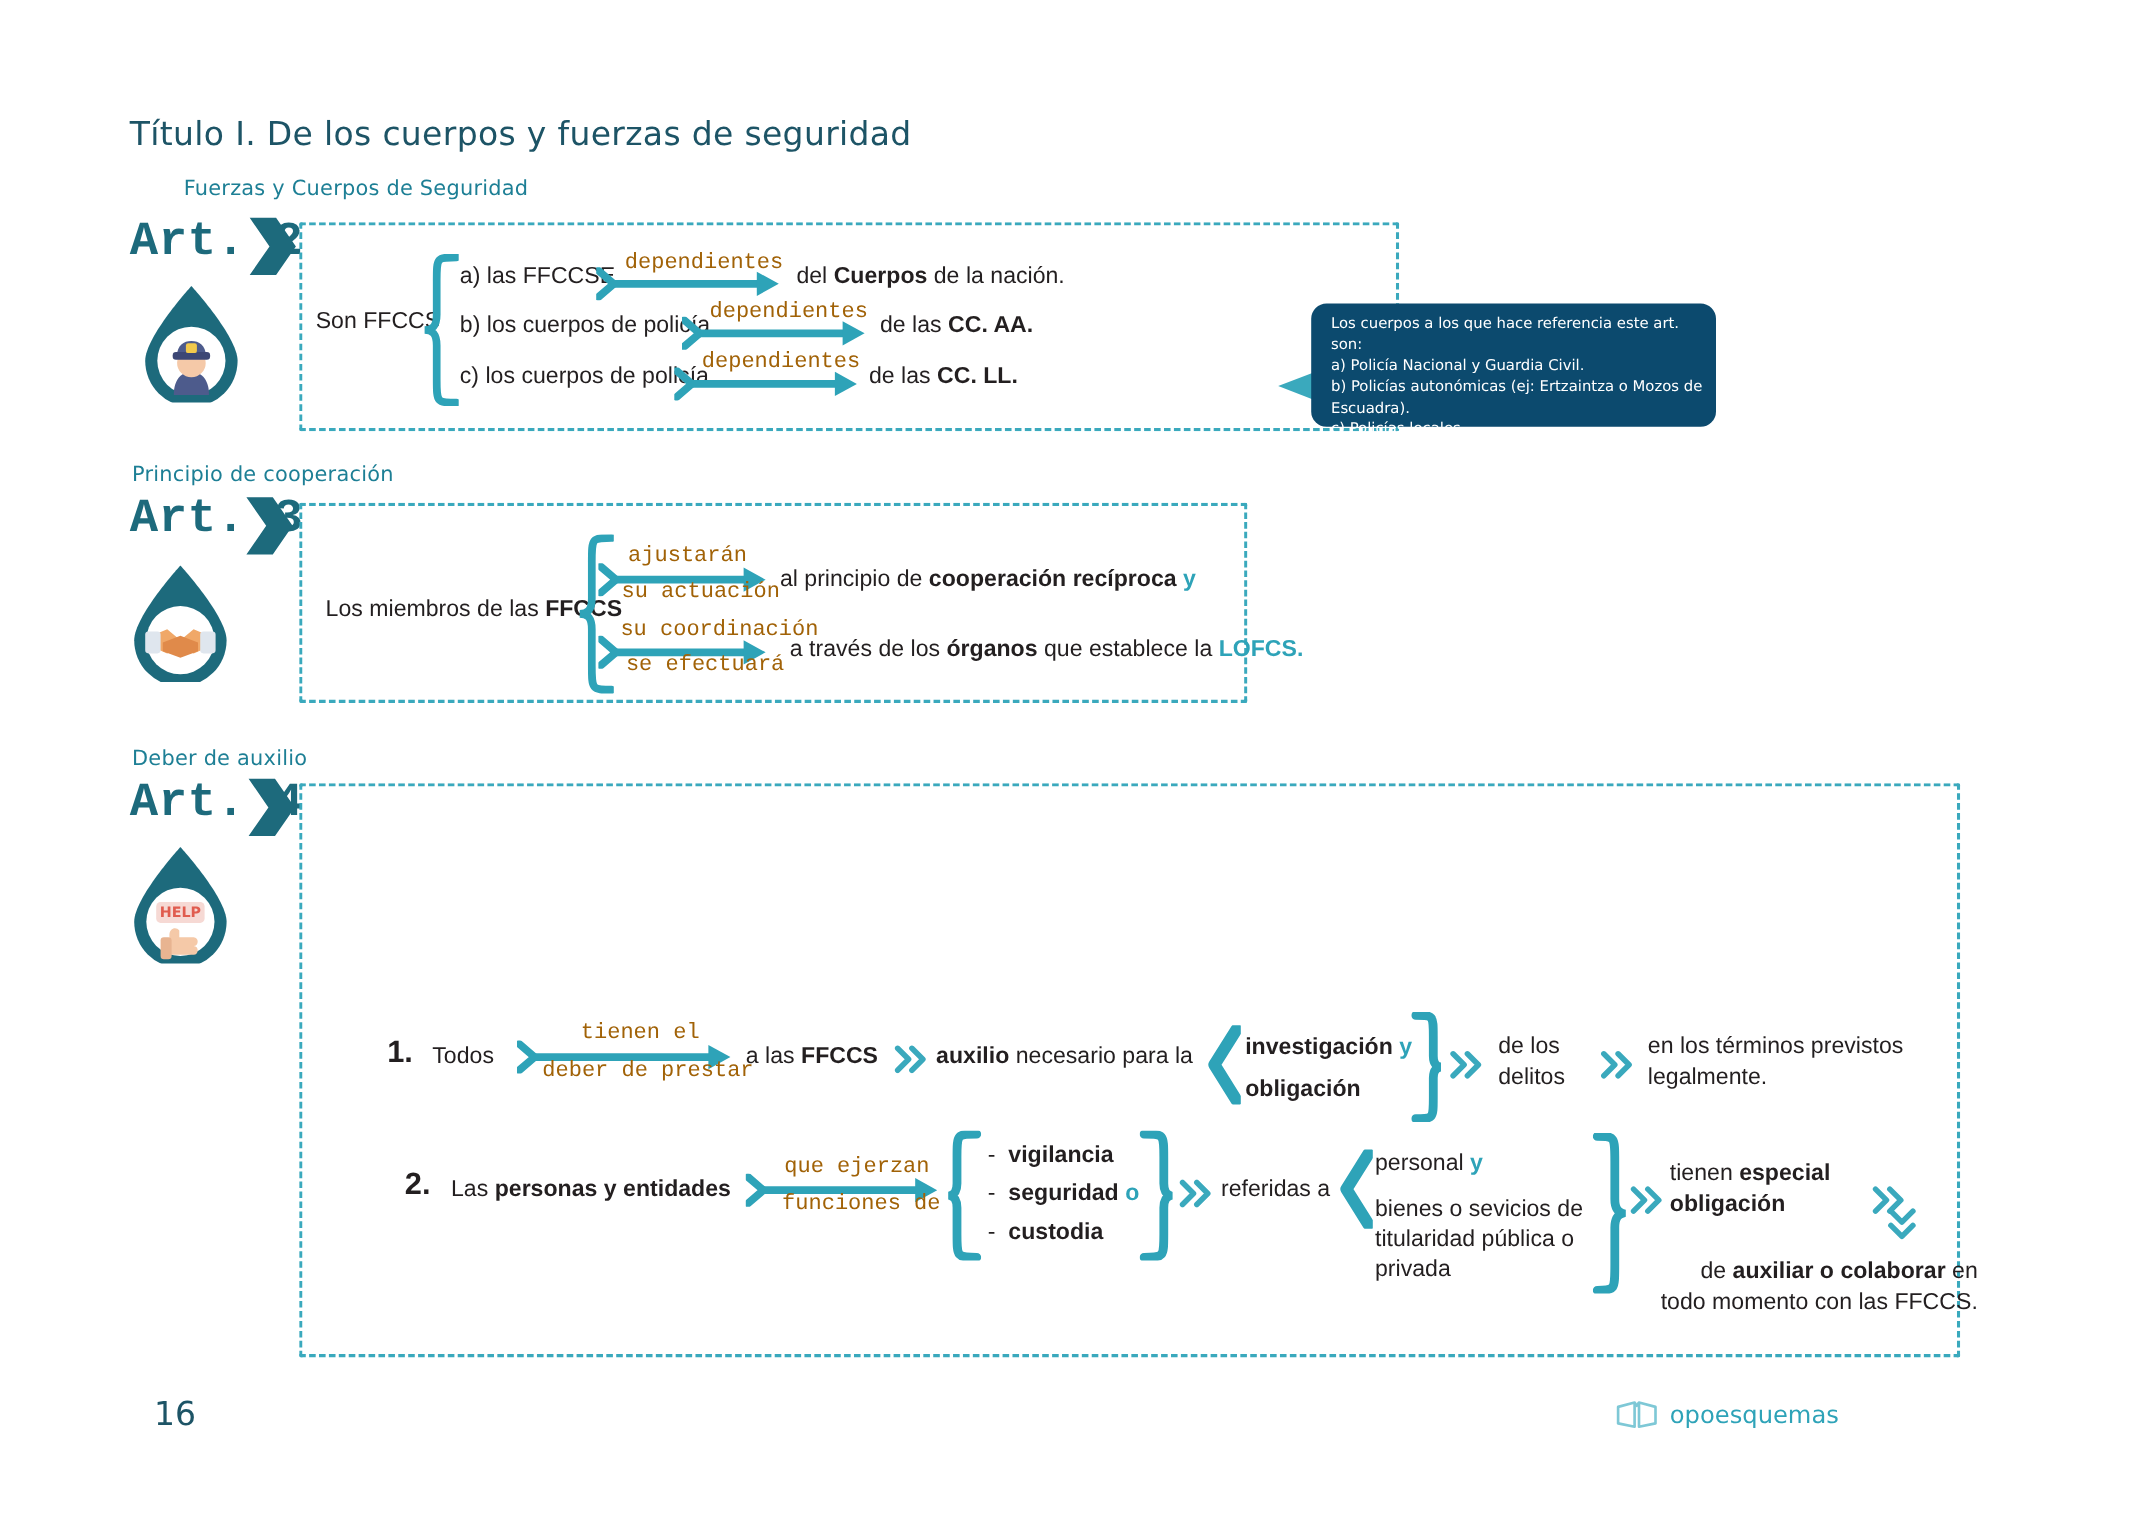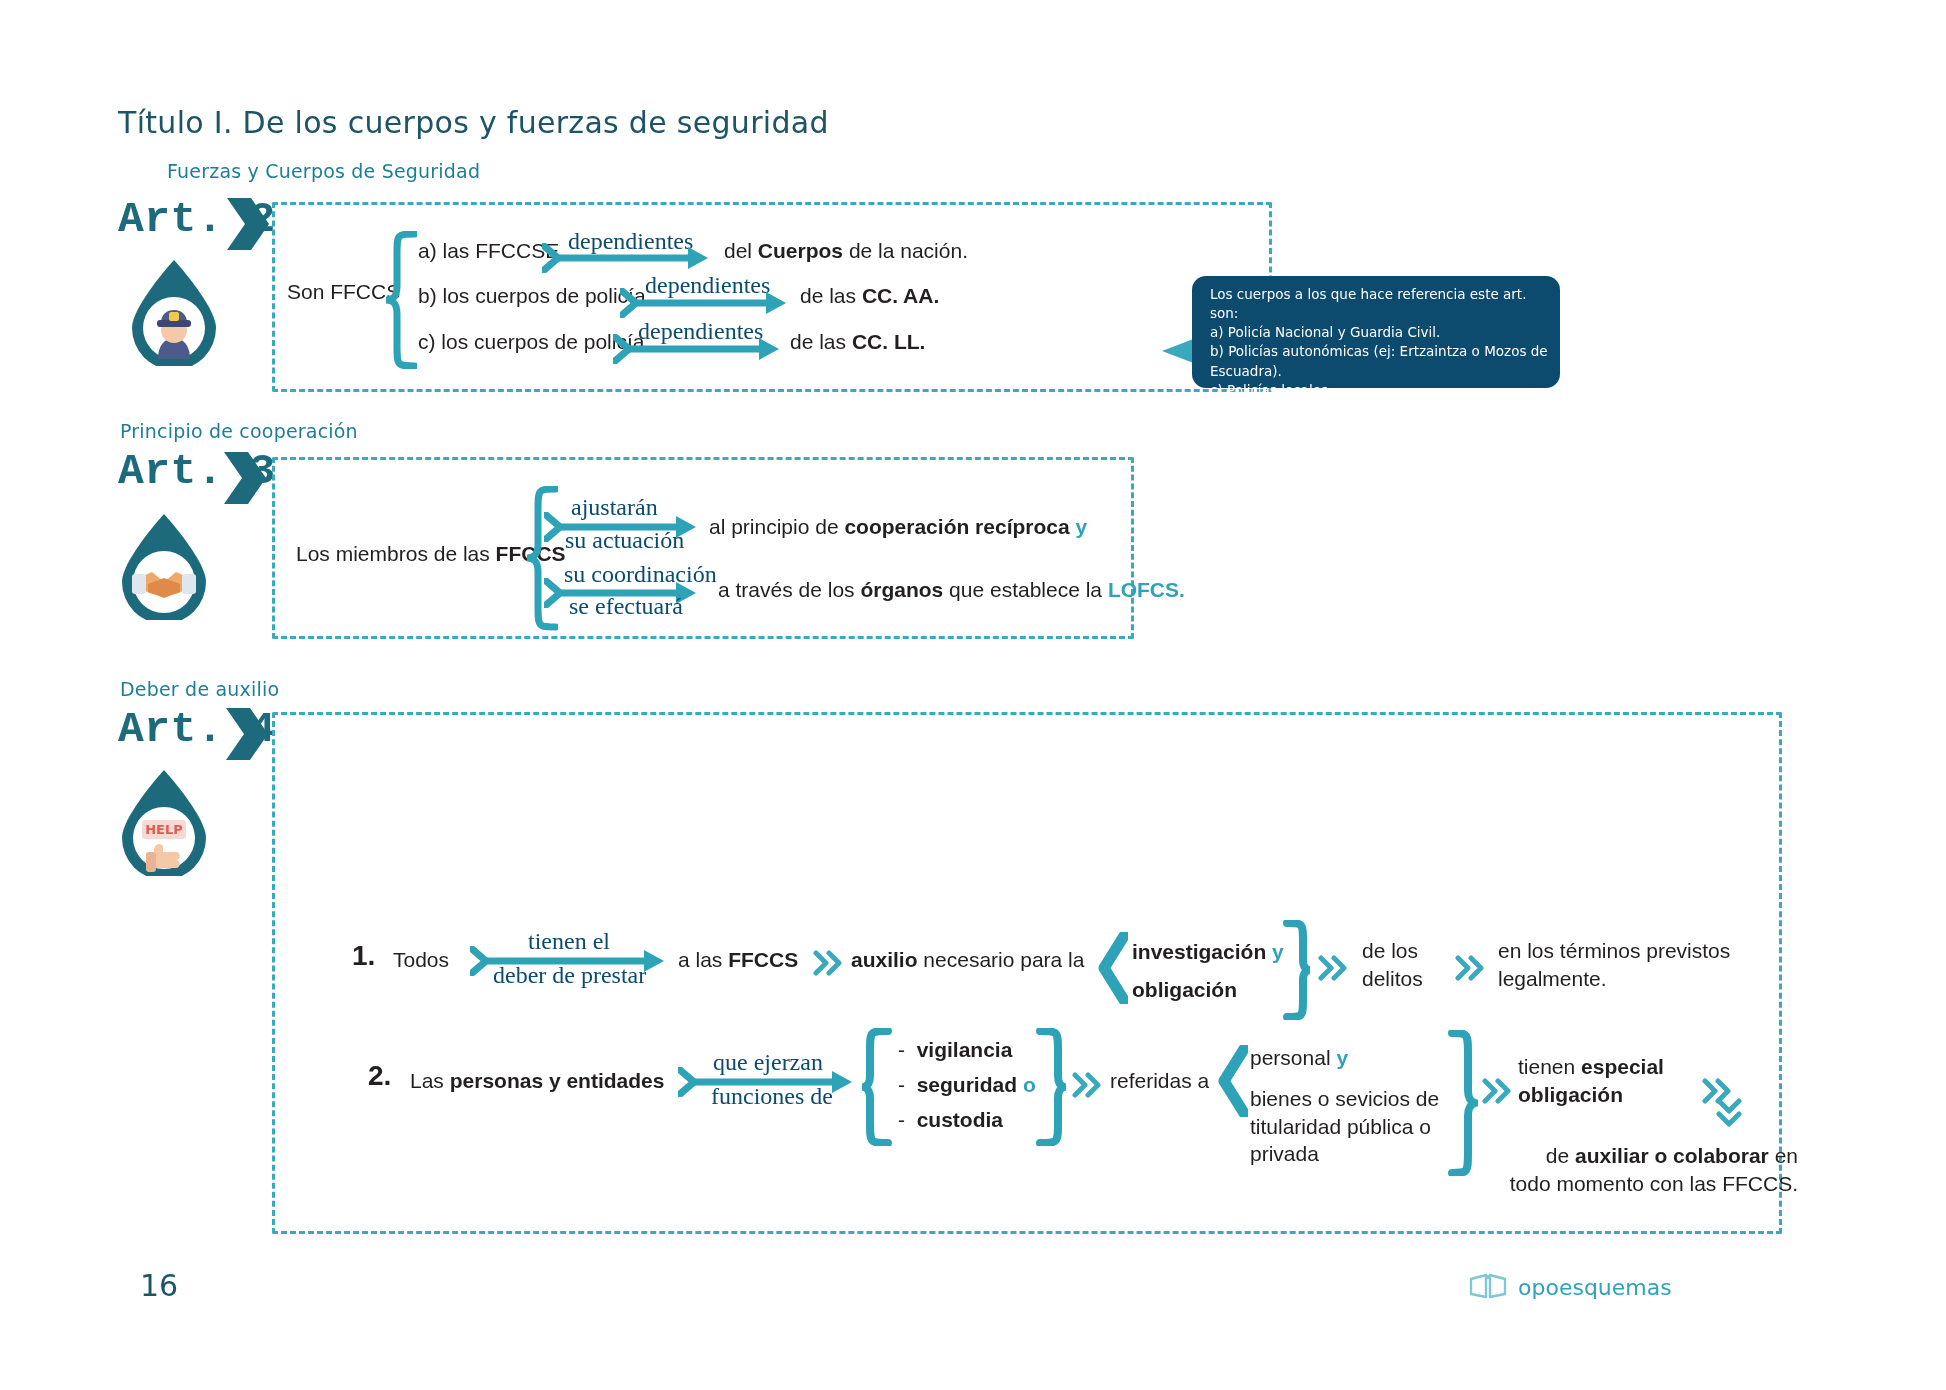--- a/index.html
+++ b/index.html
@@ -55,23 +55,23 @@
     position: absolute;
     font-size: 21px;
     color: #231f20;
     font-family: "Liberation Sans", sans-serif;
     white-space: nowrap;
     line-height: 1.32;
   }
   .txt b { font-weight: 700; }
   .lbl {
     position: absolute;
-    font-size: 24px;
-    color: #0c4a6e;
-    font-family: Liberation Serif, serif;
+    font-size: 20px;
+    color: #a16207;
+    font-family: Liberation Mono, monospace;
     white-space: nowrap;
   }
   .num {
     position: absolute;
     font-size: 28px; font-weight: 700; color: #231f20;
     font-family: "Liberation Sans", sans-serif;
   }
   .wrap { white-space: normal; }
 
   

